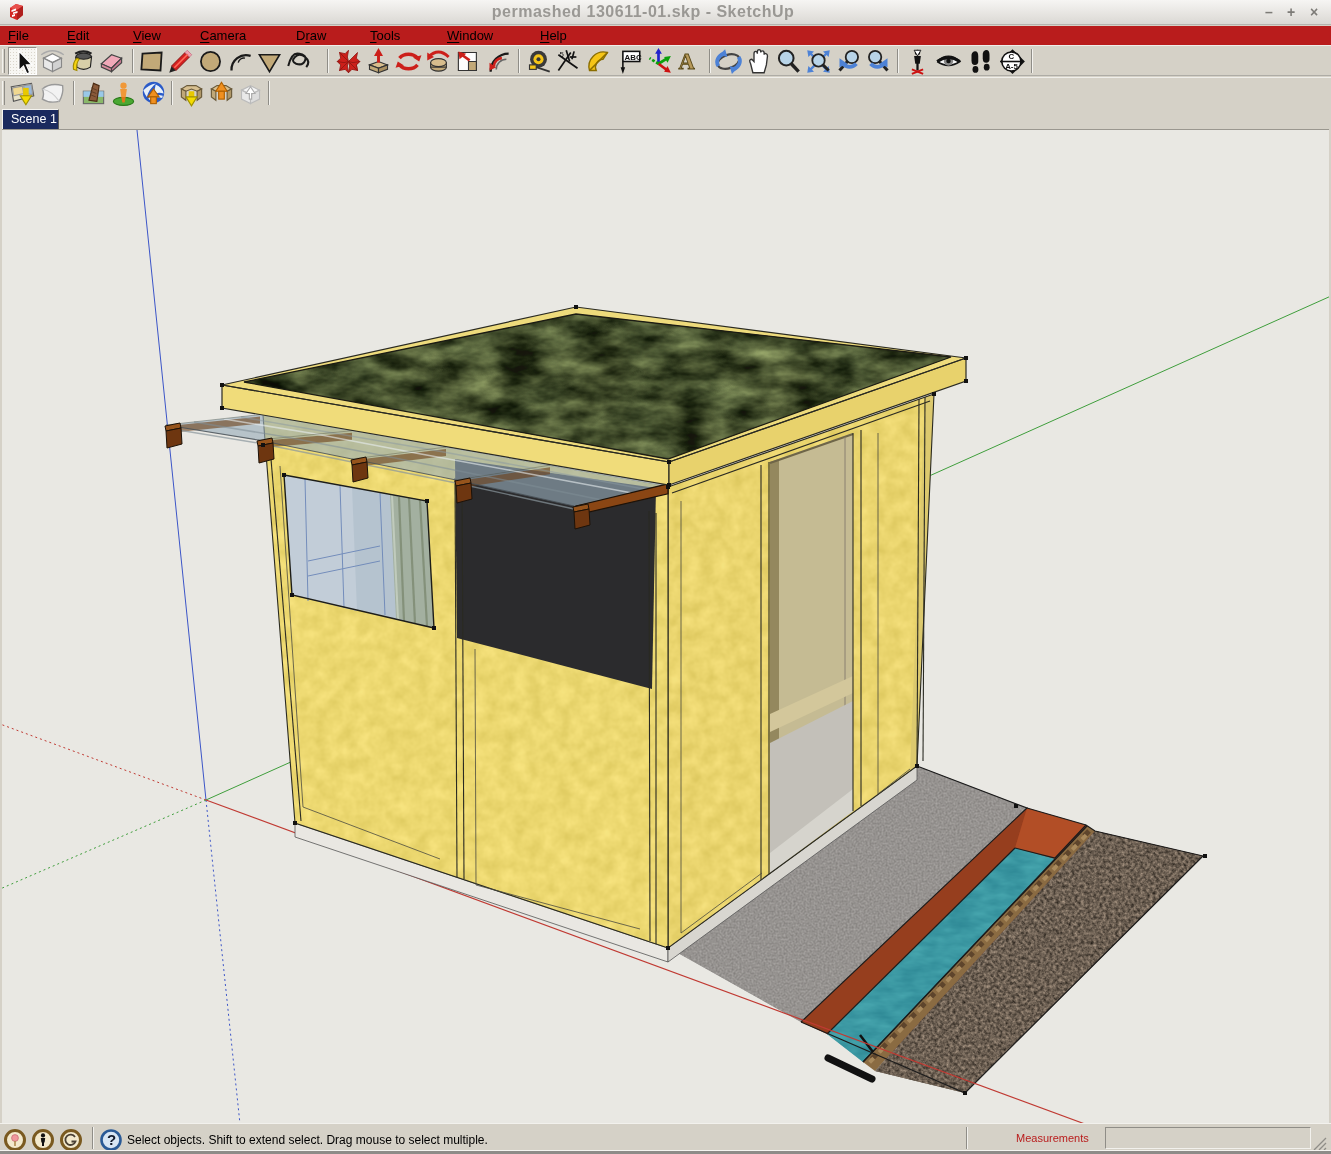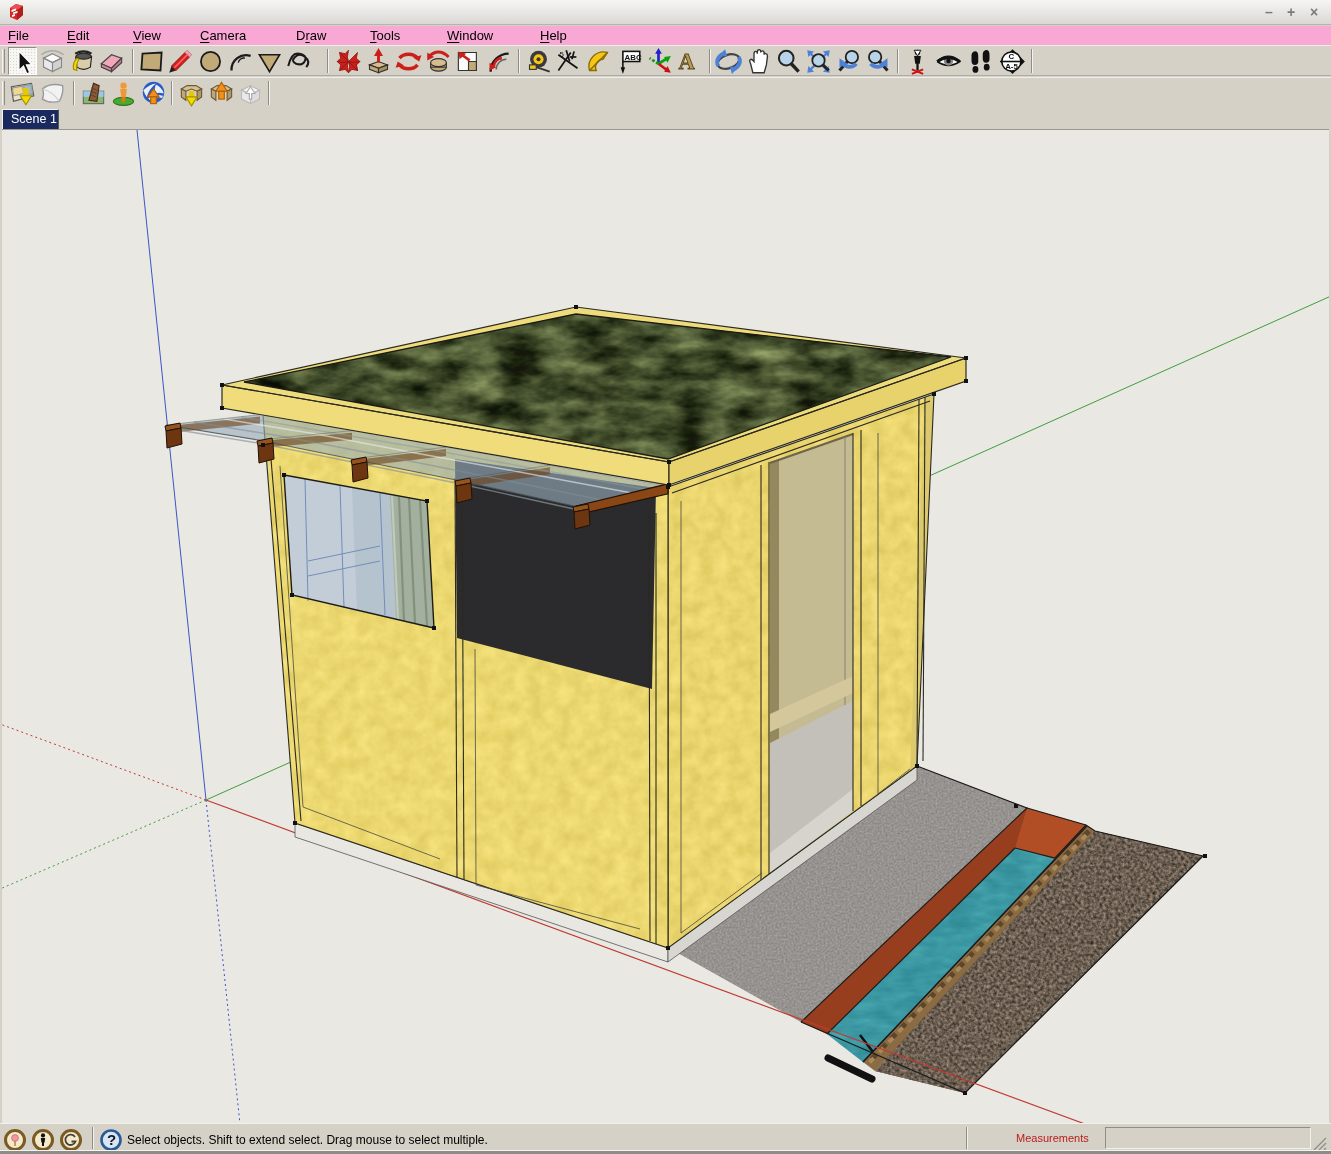--- a/index.html
+++ b/index.html
@@ -5,21 +5,21 @@
 html,body{margin:0;padding:0;width:1331px;height:1154px;overflow:hidden;
   font-family:"Liberation Sans", sans-serif;background:#d5d1c7;}
 *{box-sizing:border-box;}
 #titlebar{position:absolute;left:0;top:0;width:1331px;height:25px;
   background:linear-gradient(#f6f5f3,#e3e1dd 70%,#dad8d4);border-bottom:1px solid #b5b3ae;}
 #title-text{position:absolute;left:0;top:3px;width:1286px;text-align:center;
   font-size:16px;font-weight:bold;color:#9a9894;letter-spacing:0.5px;}
 #logo{position:absolute;left:7px;top:3px;}
 .winbtn{position:absolute;top:5px;width:16px;height:16px;color:#7d7b77;font-size:14px;
   text-align:center;line-height:15px;font-weight:bold;}
-#menubar{position:absolute;left:0;top:26px;width:1331px;height:19px;background:#f9a8d4;}
+#menubar{position:absolute;left:0;top:26px;width:1331px;height:19px;background:#b91c1c;}
 .menu{position:absolute;top:2px;font-size:13px;color:#000;}
 .menu u{text-decoration:underline;text-underline-offset:2px;}
 #tb1{position:absolute;left:0;top:45px;width:1331px;height:31px;background:#d5d1c7;
   border-top:1px solid #efeeea;border-bottom:1px solid #aeaca6;}
 #tb2{position:absolute;left:0;top:77px;width:1331px;height:31px;background:#d5d1c7;
   border-top:1px solid #efeeea;}
 .grip{position:absolute;top:3px;width:3px;height:24px;border-left:1px solid #f3f2ee;
   border-right:1px solid #8f8d87;left:2px;}
 .btn{position:absolute;top:1px;width:29px;height:28px;}
 .btn svg{position:absolute;left:1px;top:1px;}
@@ -38,20 +38,21 @@
 #meas{position:absolute;left:1016px;top:8px;font-size:11px;color:#b91c1c;}
 #measbox{position:absolute;left:1105px;top:3px;width:206px;height:22px;background:#d5d1c7;
   border:1px solid #8f8d87;border-right-color:#f2f1ed;border-bottom-color:#f2f1ed;}
 .ssep{position:absolute;top:3px;width:2px;height:22px;border-left:1px solid #8f8d87;
   border-right:1px solid #f2f1ed;}
 #bottomedge{position:absolute;left:0;top:1150px;width:1331px;height:4px;background:#8e8c88;border-top:1px solid #f5f4f0;}
 </style>
 </head>
 <body>
 <div id="titlebar">
+ <div id="title-text">permashed 130611-01.skp - SketchUp</div>
  <svg id="logo" width="19" height="19" viewBox="0 0 19 19">
    <polygon points="3,5 9,1 16,3 16,12 10,17 3,14" fill="#d32724"></polygon>
    <polygon points="3,5 9,1 16,3 10,7" fill="#e8514d"></polygon>
    <polygon points="10,7 16,3 16,12 10,17" fill="#b01f1d"></polygon>
    <polygon points="4.5,7 9,5.5 9,7.5 4.5,9" fill="#fff"></polygon>
    <polygon points="6,9.5 10.5,8 10.5,10 6,11" fill="#fff"></polygon>
    <polygon points="5,12 8,11 8,13 5,14" fill="#fff"></polygon>
  </svg>
  <div class="winbtn" style="left:1261px;">–</div>
  <div class="winbtn" style="left:1283px;">+</div>

